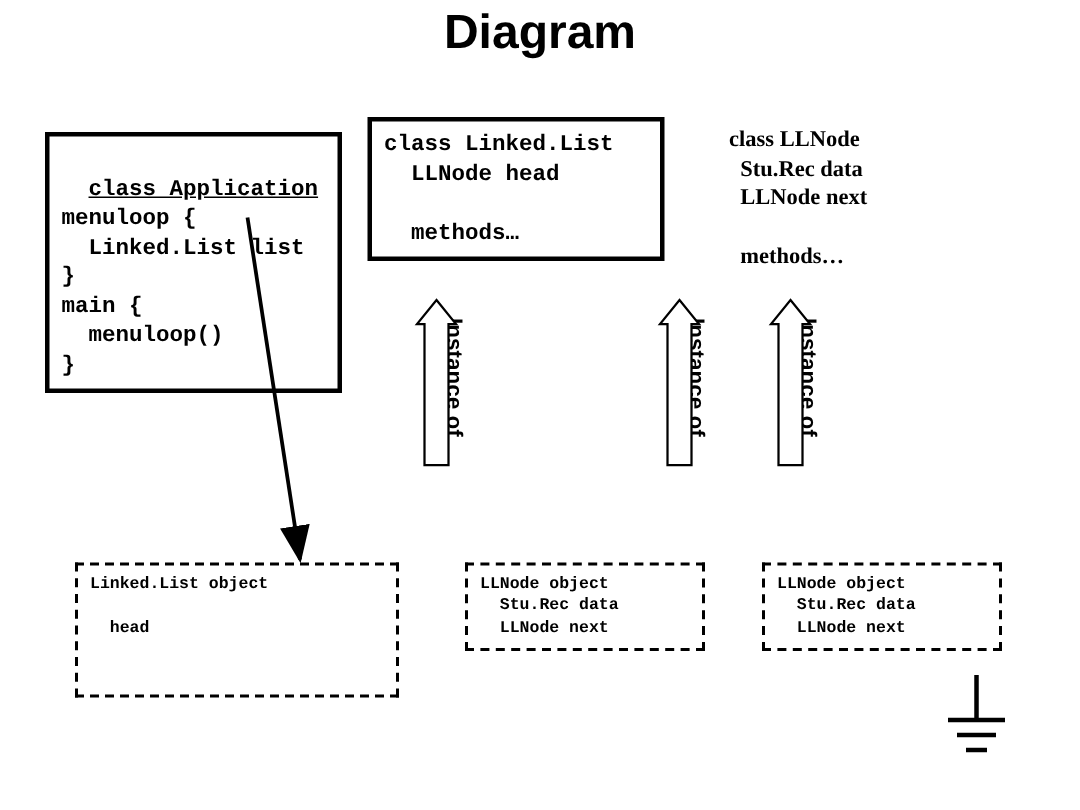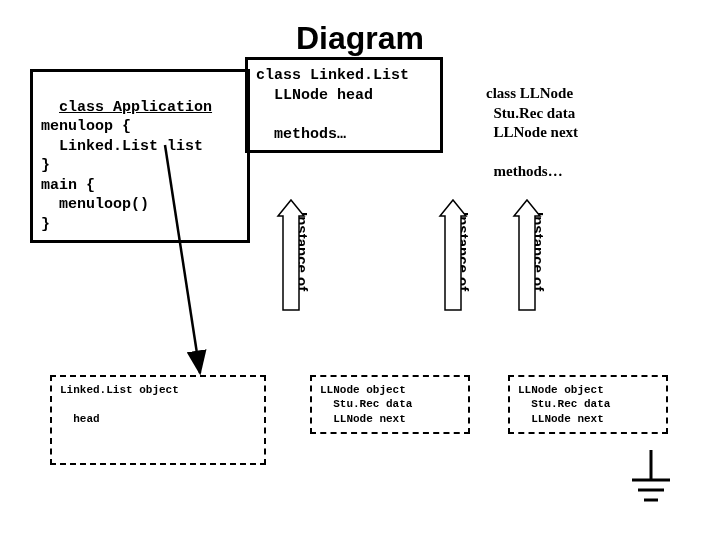--- a/index.html
+++ b/index.html
@@ -1,39 +1,39 @@
 <!DOCTYPE html>
 <html><head>
 <meta charset="utf-8">
 <style>
   * { box-sizing: border-box; margin: 0; padding: 0; }
   body { width: 720px; height: 540px; background: white; font-family: Arial, sans-serif; position: relative; }
-  .title { text-align: center; font-size: 32px; font-weight: bold; padding-top: 20px; }
+  .title { text-align: center; font-size: 32px; font-weight: bold; padding-top: 3px; }
   .box { position: absolute; border: 3px solid black; padding: 6px 8px; font-family: "Courier New", monospace; font-weight: bold; font-size: 15px; line-height: 1.3; white-space: pre; }
   .dashed-box { position: absolute; border: 2.5px dashed black; padding: 6px 8px; font-family: "Courier New", monospace; font-weight: bold; font-size: 11px; line-height: 1.3; white-space: pre; }
   .underline { text-decoration: underline; }
   .arrow-label { position: absolute; font-family: Arial, sans-serif; font-weight: bold; font-size: 15px; writing-mode: vertical-rl; text-orientation: mixed; }
   svg.overlay { position: absolute; top: 0; left: 0; width: 720px; height: 540px; pointer-events: none; }
 </style>
 </head>
 <body>
 
 <div class="title">Diagram</div>
 
-<div class="box" style="left:30px; top:69px; width:220px;">
+<div class="box" style="left:30px; top:88px; width:198px;">
   <span class="underline">class Application</span>
 <span>menuloop {
   Linked.List list
 }
 main {
   menuloop()
 }</span>
 </div>
 
-<div class="box" style="left:245px; top:57px; width:198px;">class Linked.List
+<div class="box" style="left:245px; top:78px; width:198px;">class Linked.List
   LLNode head
 
   methods…</div>
 
 <div class="box" style="left:475px; top:75px; width:180px; border:none; padding:9px 11px;font-family:Liberation Serif, serif;">class LLNode
   Stu.Rec data
   LLNode next
 
   methods…</div>
 

